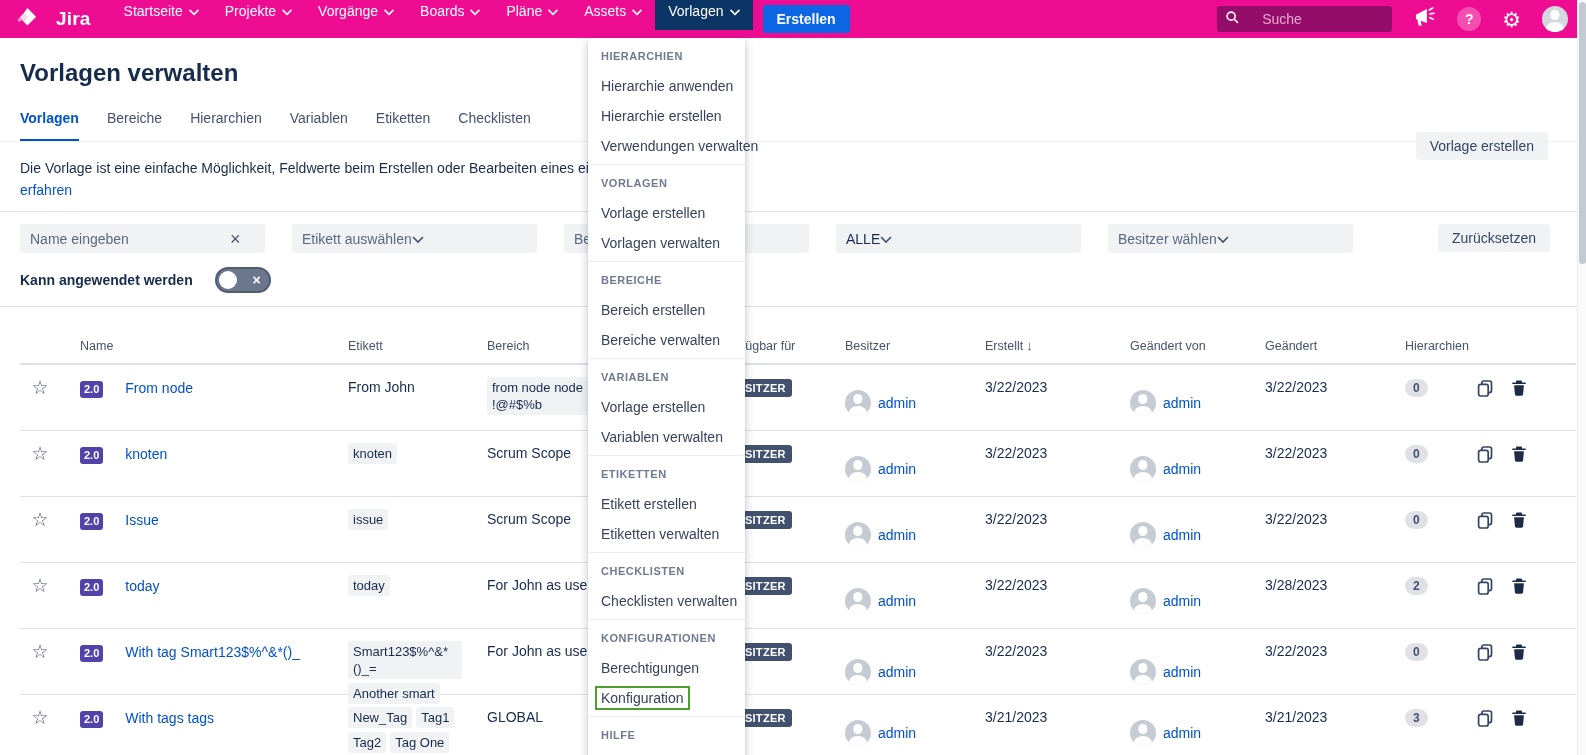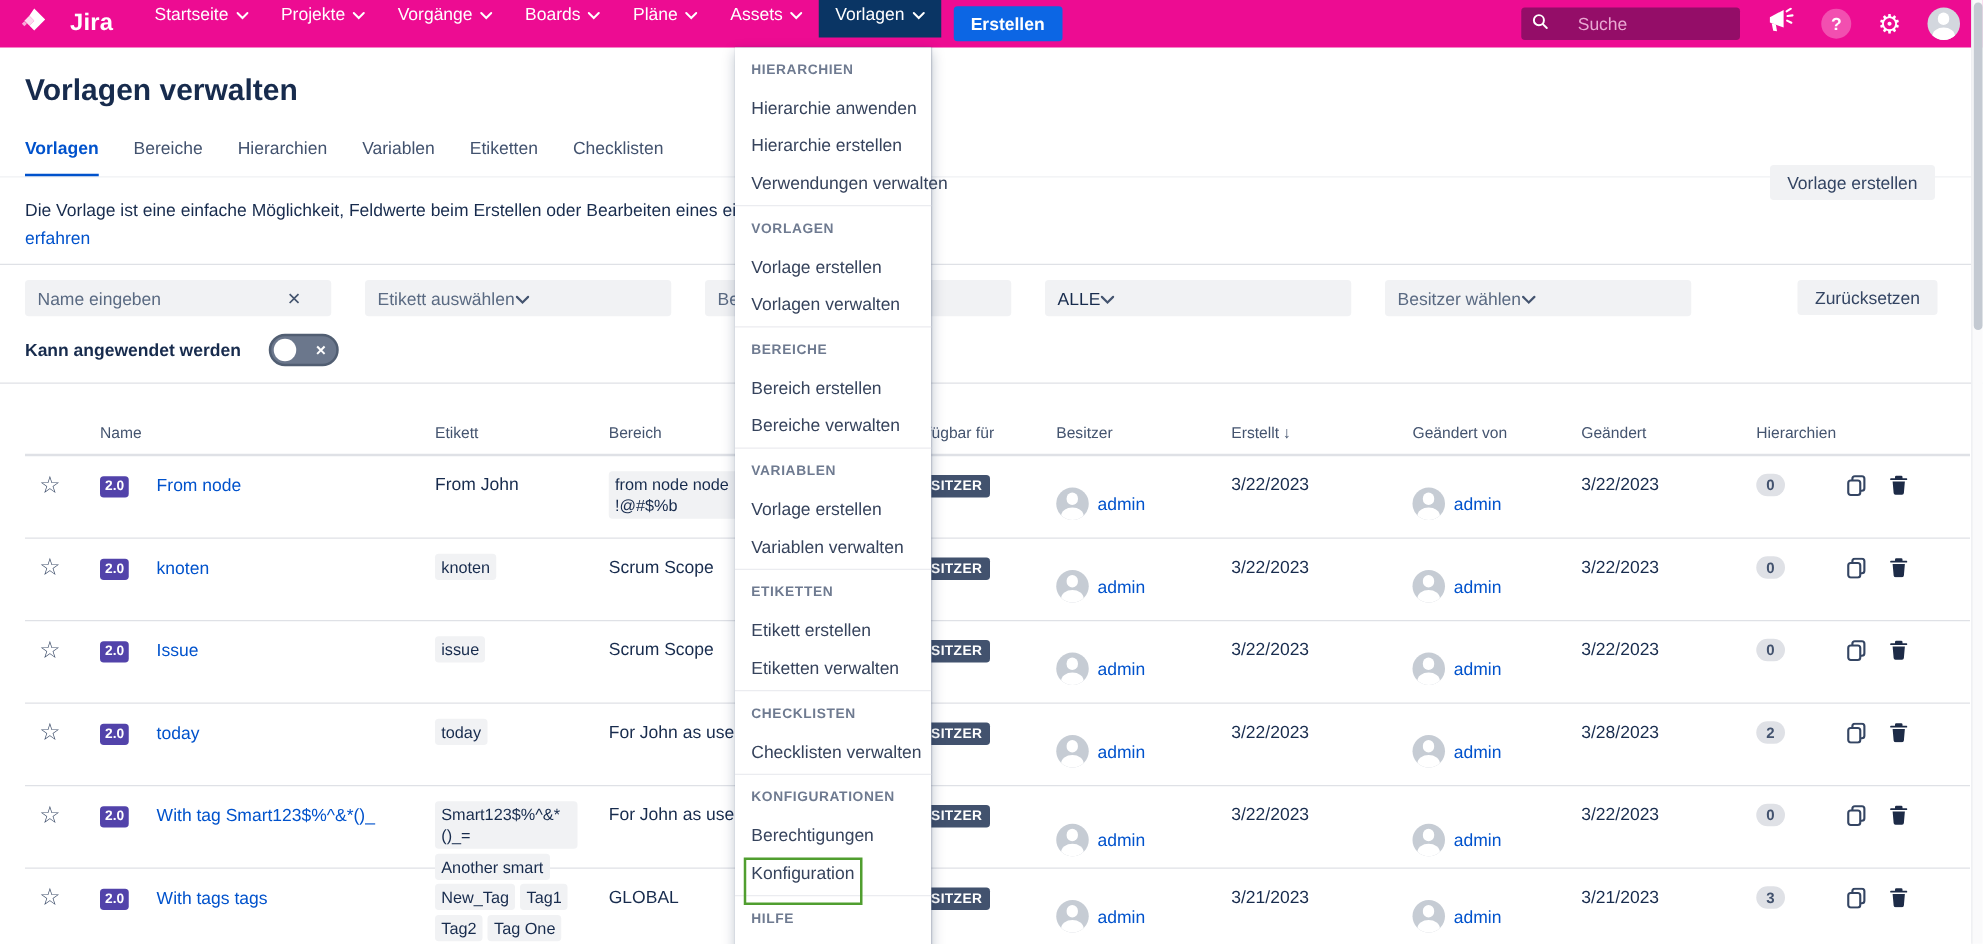--- a/index.html
+++ b/index.html
@@ -82,21 +82,21 @@
   .cell-actions { display:flex; gap:19px; padding:15px 0 0 17px; }
   .icon-btn { cursor:pointer; line-height:1; }
 
   
   .dropdown { position:absolute; left:588px; top:38px; width:157px; height:735px; background:#fff; z-index:50;
     border-radius:0 0 3px 3px; box-shadow:0 4px 10px rgba(9,30,66,.25), 0 0 1px rgba(9,30,66,.3); }
   .menu-section { padding:3px 0; }
   .menu-section + .menu-section { border-top:1px solid #EBECF0; }
   .menu-header { height:30px; line-height:30px; padding:0 13px; font-size:11px; font-weight:700; color:#6E7A90; letter-spacing:.5px; }
   .menu-item { height:30px; line-height:30px; padding:0 13px; font-size:14px; color:#36435C; cursor:pointer; white-space:nowrap; }
-  .menu-item-text.hl { display:inline-block; border:2px solid #509E2F; padding:0 4px; margin-left:-6px; height:38px; line-height:20px; }
+  .menu-item-text.hl { display:inline-block; border:2px solid #509E2F; padding:0 4px; margin-left:-6px; height:24px; line-height:20px; }
 
   
   .scrollbar { position:absolute; right:0; top:0; width:9px; height:755px; background:#FAFAFB; border-left:1px solid #ECEDEF; z-index:200; }
   .scroll-thumb { position:absolute; left:1px; top:2px; width:7px; height:262px; background:#C4CAD2; border-radius:4px; cursor:pointer; }
 </style>
 </head>
 <body>
 
 <div class="nav">
   <div class="logo">

